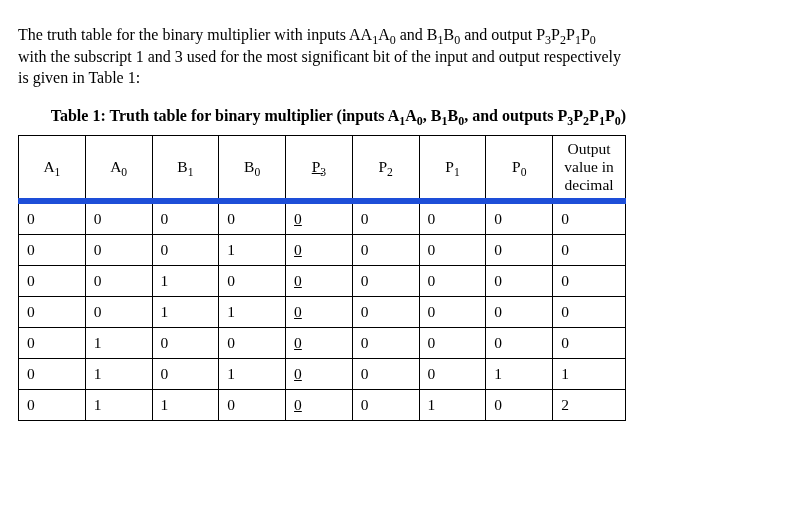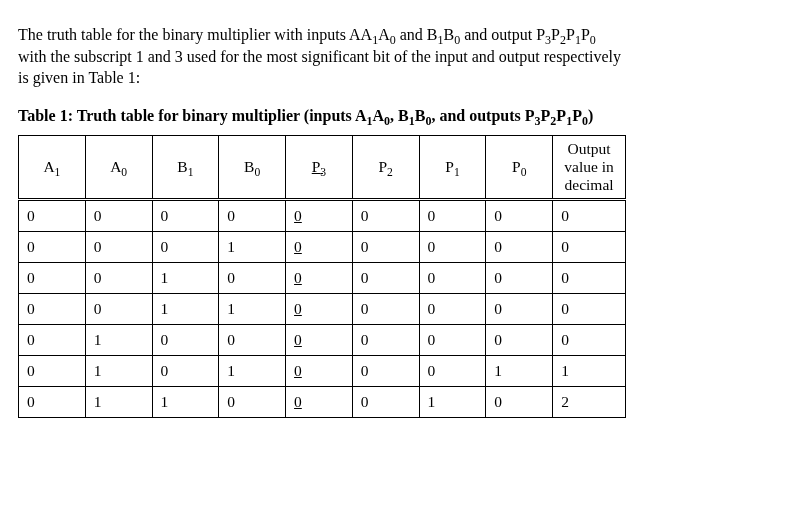--- a/index.html
+++ b/index.html
@@ -13,21 +13,21 @@
   .page {
     width: 644px;
     padding: 8px 18px 20px 18px;
     box-sizing: border-box;
   }
   .intro {
     line-height: 1.35;
     margin-bottom: 18px;
   }
   .table-title {
-    text-align: left;
+    text-align: right;
     font-weight: bold;
     margin: 8px 0 10px 0;
   }
   table.truth {
     border-collapse: collapse;
     width: 100%;
     table-layout: fixed;
   }
   table.truth th, table.truth td {
     border: 1px solid #000;
@@ -39,21 +39,21 @@
   table.truth th {
     font-weight: normal;
     text-align: center;
     height: 50px;
   }
   table.truth td {
     text-align: left;
   }
   
   table.truth thead tr th {
-    border-bottom: 2px solid #1d4ed8;
+    border-bottom: 6px solid #1d4ed8;
   }
   table.truth tbody tr:first-child td {
     border-top: 3px double #000;
   }
   
   .gap-left {
     border-left-width: 2px;
     text-decoration: underline;
   }
   sub {

